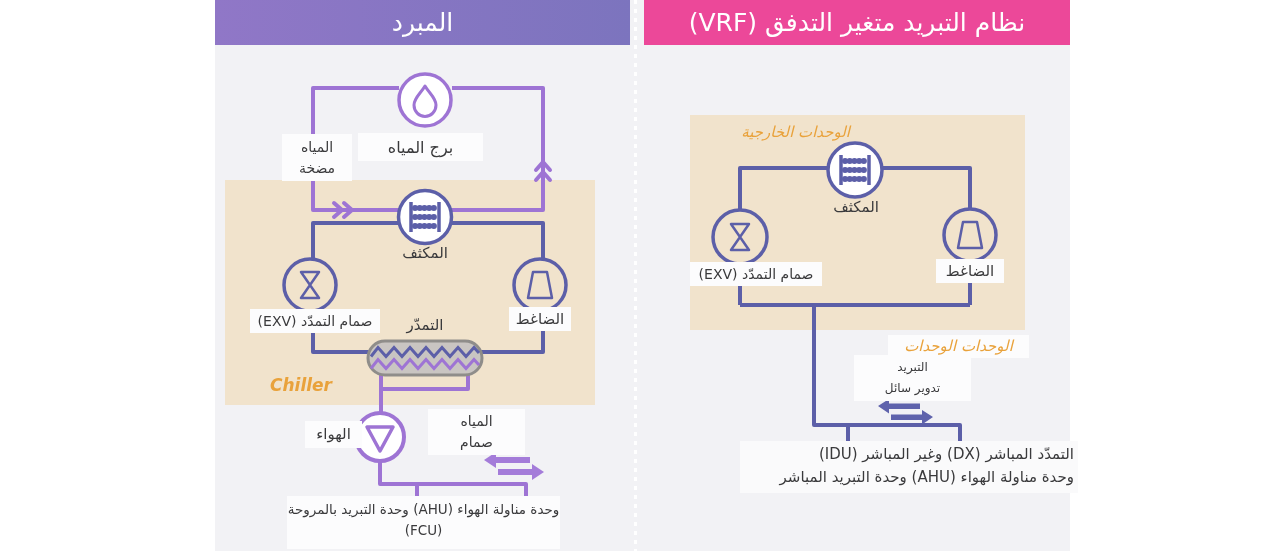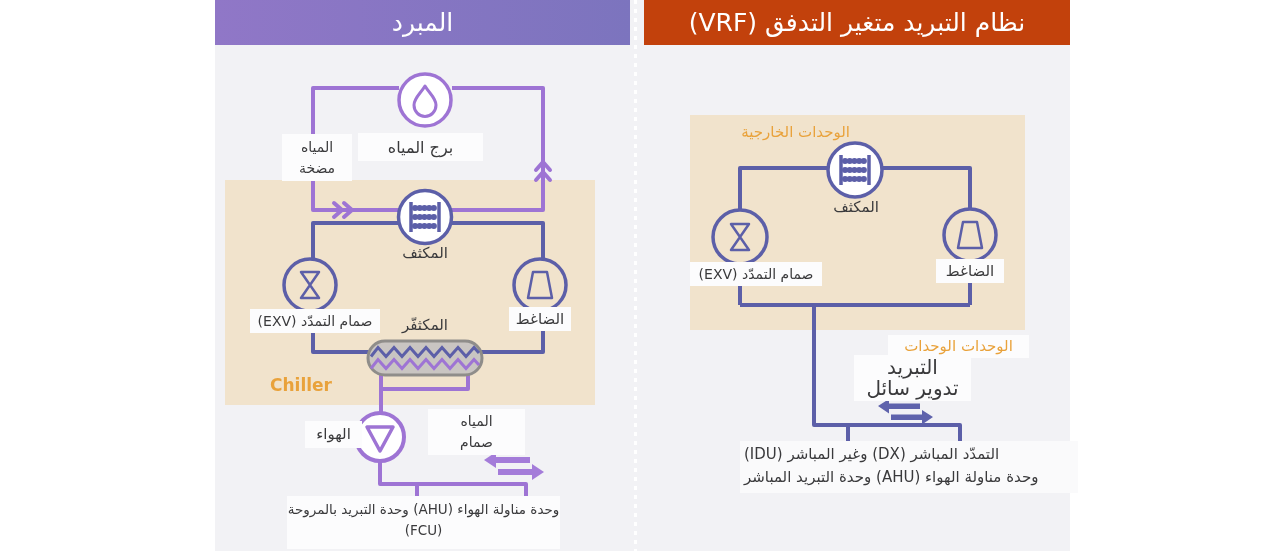--- a/index.html
+++ b/index.html
@@ -2,33 +2,33 @@
 <html><head>
 <meta charset="utf-8">
 <style>
   html,body{margin:0;padding:0;background:#ffffff;}
   .canvas{position:relative;width:1284px;height:551px;background:#ffffff;overflow:hidden;
           font-family:"DejaVu Sans",sans-serif;}
   .panel-area{position:absolute;left:215px;top:0;width:855px;height:551px;background:#F2F2F5;}
   .hdr{position:absolute;top:0;height:45px;display:flex;align-items:center;justify-content:center;
        color:#ffffff;font-size:25px;font-weight:500;direction:rtl;}
   .hdr-left{left:215px;width:415px;background:linear-gradient(90deg,#9077C7 0%,#7C74BE 100%);}
-  .hdr-right{left:644px;width:426px;background:#c2410c;}
+  .hdr-right{left:644px;width:426px;background:#ec4899;}
   .divider{position:absolute;left:634px;top:0;width:3px;height:551px;
            background:repeating-linear-gradient(to bottom,#ffffff 0 4px,transparent 4px 9px);}
   .beige{position:absolute;background:#F1E3CC;}
   .chiller-box{left:225px;top:180px;width:370px;height:225px;}
   .outdoor-box{left:690px;top:115px;width:335px;height:215px;}
   svg.pipes{position:absolute;left:0;top:0;}
   .lbl{position:absolute;color:#3A3A3C;direction:rtl;display:flex;align-items:center;
        justify-content:center;text-align:center;font-size:15px;line-height:21px;}
   .wbg{background:#FCFCFD;}
-  .orange{color:#E9A23B;font-weight:bold;}
+  .orange{color:#E9A23B;font-weight:bold;font-style:italic;}
   .units-left{align-items:flex-start;padding-top:3px;font-size:13.5px;}
-  .units-right{display:block;text-align:left;font-size:15px;line-height:23px;background:#FAFAFB;
+  .units-right{display:block;text-align:right;font-size:15px;line-height:23px;background:#FAFAFB;
                padding:2px 4px;}
   .ltr{direction:ltr;}
 </style>
 </head>
 <body>
 
 <div class="canvas">
 
   <div class="panel-area"></div>
 
@@ -151,21 +151,21 @@
 
   <div class="lbl wbg" style="left:282px;top:134px;width:70px;height:47px;font-size:14px;flex-direction:column;">
     <span>المياه</span>
     <span>مضخة</span>
   </div>
 
   <div class="lbl" style="left:395px;top:243px;width:60px;height:20px;">المكثف</div>
 
   <div class="lbl wbg" style="left:250px;top:309px;width:130px;height:24px;font-size:14px;">صمام التمدّد (EXV)</div>
 
-  <div class="lbl" style="left:396px;top:315px;width:58px;height:20px;">المكثفّر</div>
+  <div class="lbl" style="left:396px;top:315px;width:58px;height:20px;">التمدّر</div>
 
   <div class="lbl wbg" style="left:509px;top:307px;width:62px;height:24px;">الضاغط</div>
 
   <div class="lbl orange ltr" style="left:270px;top:373px;width:72px;height:24px;font-size:17px;justify-content:flex-start;">Chiller</div>
 
   <div class="lbl wbg" style="left:305px;top:421px;width:57px;height:27px;">الهواء</div>
 
   <div class="lbl wbg" style="left:428px;top:409px;width:97px;height:46px;font-size:14px;flex-direction:column;">
     <span>المياه</span>
     <span>صمام</span>
@@ -176,21 +176,21 @@
   <div class="lbl orange" style="left:698px;top:121px;width:152px;height:22px;font-weight:normal;justify-content:flex-start;">الوحدات الخارجية</div>
 
   <div class="lbl" style="left:826px;top:197px;width:60px;height:20px;">المكثف</div>
 
   <div class="lbl wbg" style="left:690px;top:262px;width:132px;height:24px;font-size:14px;">صمام التمدّد (EXV)</div>
 
   <div class="lbl wbg" style="left:936px;top:259px;width:68px;height:24px;">الضاغط</div>
 
   <div class="lbl wbg orange" style="left:888px;top:335px;width:141px;height:23px;font-weight:normal;">الوحدات الوحدات</div>
 
-  <div class="lbl wbg" style="left:854px;top:355px;width:117px;height:46px;font-size:20px;flex-direction:column;">
+  <div class="lbl wbg" style="left:854px;top:355px;width:117px;height:46px;font-size:12px;flex-direction:column;">
     <span>التبريد</span>
     <span>تدوير سائل</span>
   </div>
 
   <div class="lbl units-right" style="left:740px;top:441px;width:330px;height:48px;">
     <div>التمدّد المباشر (DX) وغير المباشر (IDU)</div>
     <div>وحدة مناولة الهواء (AHU) وحدة التبريد المباشر</div>
   </div>
 
 </div>

